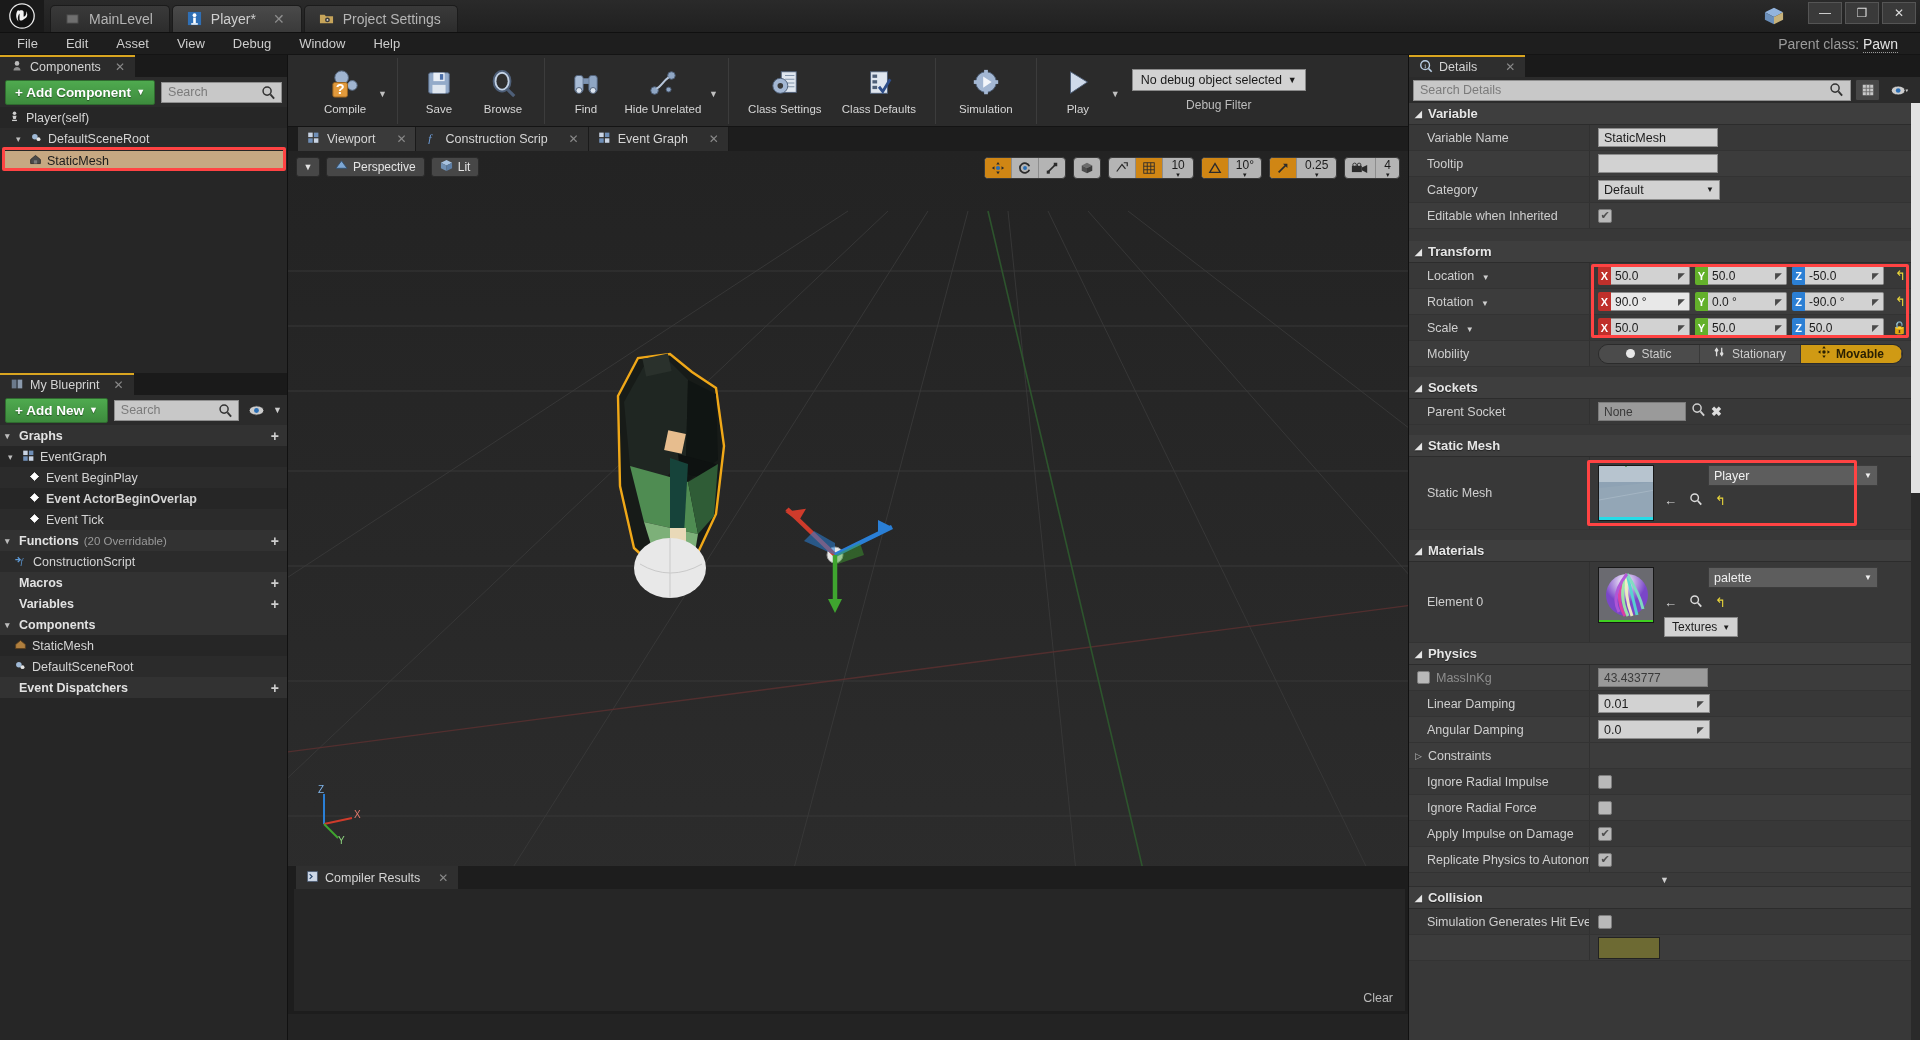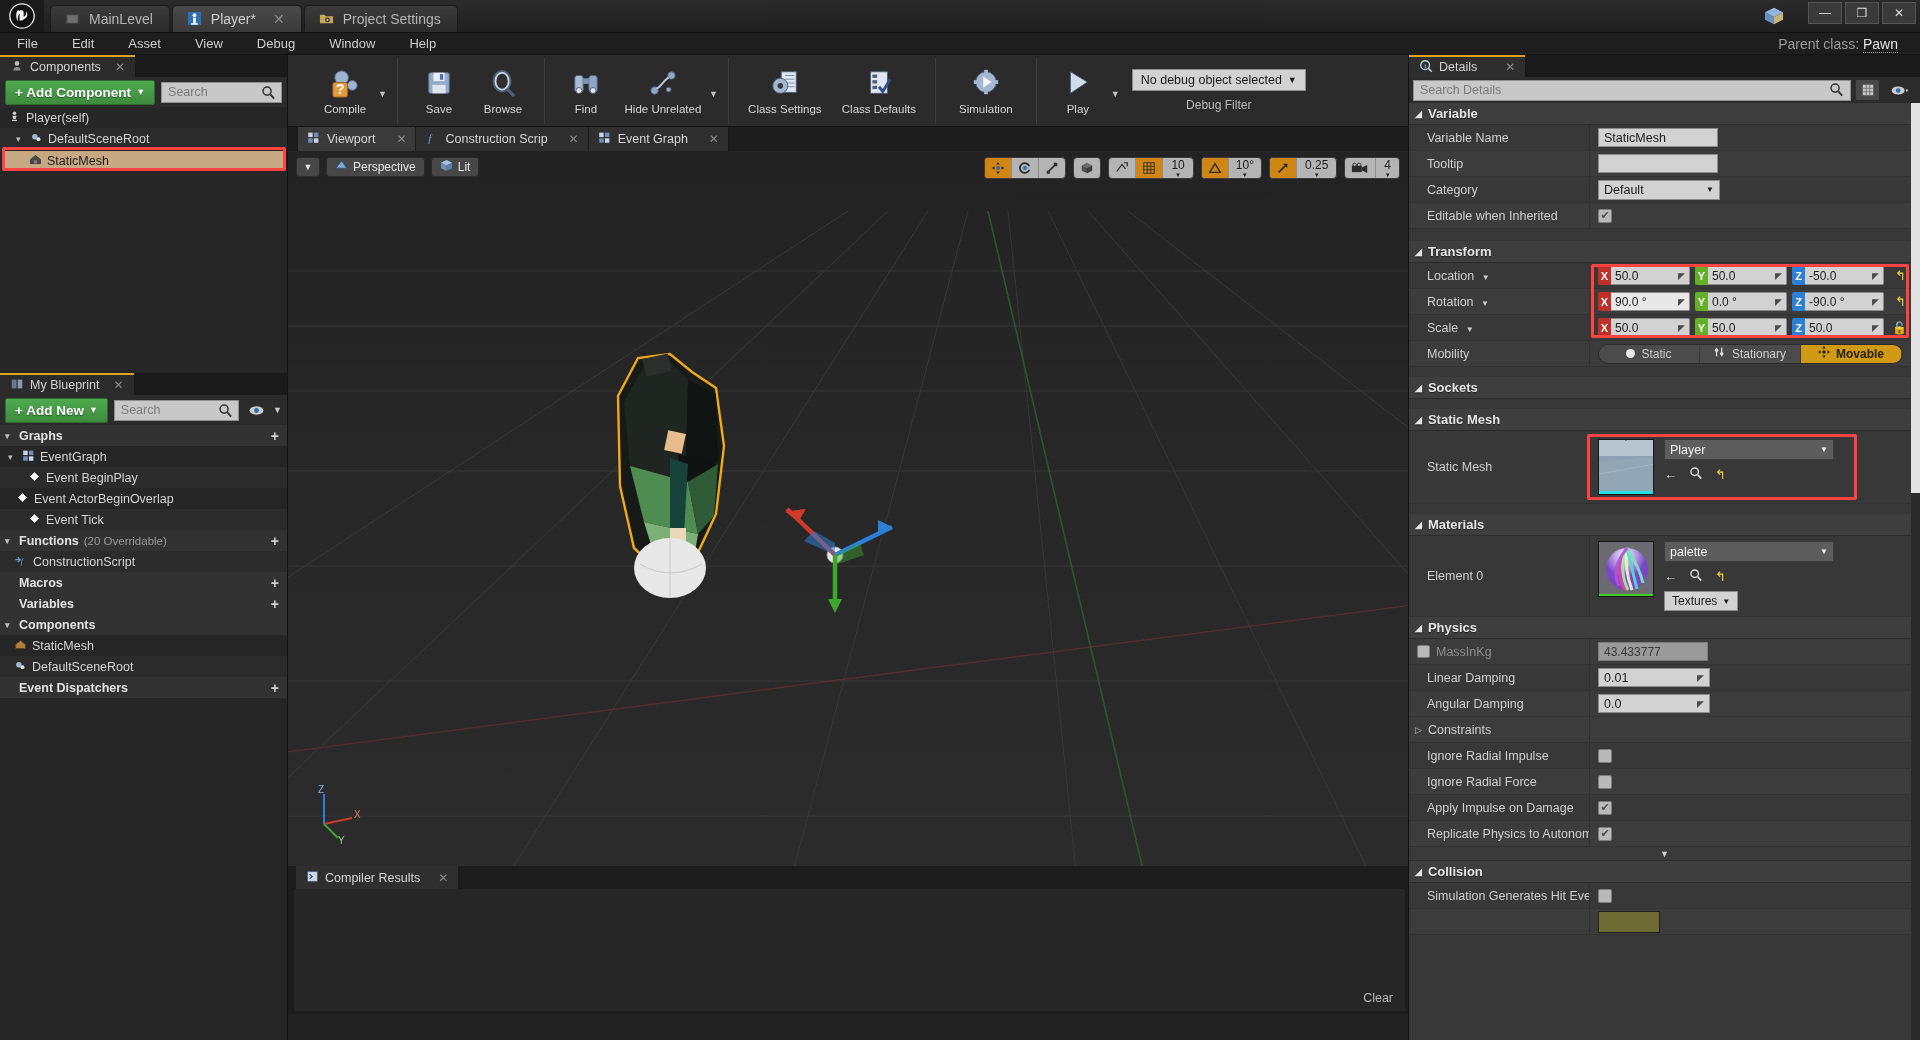--- a/index.html
+++ b/index.html
@@ -17,21 +17,21 @@
     border-radius:5px 5px 0 0; margin-right:2px; position:relative; }
   .tab.inactive{ background:linear-gradient(180deg,#3a3a3a,#2c2c2c); color:#b5b5b5;}
   .tab .tclose{ font-size:14px; color:#8d8d8d; margin-left:10px;}
   .tab .ticon{ width:17px; height:17px; display:inline-block;}
   .win-btns{ position:absolute; right:4px; top:2px; display:flex; gap:3px;}
   .win-btn{ width:34px; height:22px; background:#3a3a3a; border:1px solid #555; color:#dedede; font-size:12px;
     display:flex; align-items:center; justify-content:center; }
   .win-cube{ position:absolute; right:135px; top:6px; width:22px; height:20px;}
 
   
-  .menubar{ height:22px; background:#1e1e1e; display:flex; align-items:center; padding-left:6px; gap:12px;
+  .menubar{ height:22px; background:#1e1e1e; display:flex; align-items:center; padding-left:6px; gap:6px;
      border-bottom:1px solid #141414; position:relative;}
   .menuitem{ font-size:13px; color:#cdcdcd; padding:2px 11px; }
   .parentclass{ position:absolute; right:22px; font-size:14px; color:#9b9b9b;}
   .parentclass b{ color:#e4e4e4; font-weight:normal; border-bottom:1px dotted #9b9b9b;}
 
   
   .body{ flex:1; display:flex; background:#1b1b1b; }
 
   
   .leftcol{ width:288px; display:flex; flex-direction:column; background:#1f1f1f; border-right:1px solid #111;}
@@ -139,21 +139,21 @@
   .reset{ color:#e8d43a; font-size:13px; margin-left:6px;}
 
   .mobility{ display:flex; height:20px; border-radius:10px; overflow:hidden; width:305px; border:1px solid #2b2b2b;}
   .mob{ flex:1; display:flex; align-items:center; justify-content:center; gap:6px; font-size:12px;
      background:#4b4b4b; color:#cecece; border-right:1px solid #393939;}
   .mob.on{ background:#d09a14; color:#2a2003; font-weight:bold;}
 
   .assetthumb{ width:56px; height:56px; border:1px solid #171717; position:relative; overflow:hidden;}
   .assetblock{ display:flex; gap:10px; align-items:flex-start; padding:5px 0;}
   .assetcombo{ background:#5d5d5d; border:1px solid #3c3c3c; height:21px; width:170px; color:#f0f0f0;
-     font-size:12.5px; display:flex; align-items:center; justify-content:space-between; padding:0 5px;}
+     font-size:12.5px; display:flex; align-items:center; justify-content:space-between; padding:0 5px;margin-left:44px;}
   .assetrow2{ display:flex; gap:12px; align-items:center; margin-top:6px; color:#dcdcdc; font-size:13px;}
   .texbtn{ background:#d2d2d2; color:#1c1c1c; font-size:12px; border:1px solid #8a8a8a; padding:2px 7px;
      display:inline-flex; gap:5px; align-items:center; margin-top:6px;}
 
   .hl-red{ position:absolute; border:3px solid #ff4343; pointer-events:none; z-index:9; border-radius:2px;}
   .dscrollbar{ position:absolute; right:0; top:0; width:9px; height:100%; background:#2a2a2a;}
   .dscrollthumb{ position:absolute; right:0; top:0; width:9px; background:#e2e2e2;}
   .collapsearrow{ height:14px; background:#3a3a3a; display:flex; align-items:center; justify-content:center;
      font-size:9px; color:#cfcfcf; border-bottom:1px solid #2e2e2e;}
   .smallgray{ background:#9a9a9a; border:1px solid #7b7b7b; height:19px; width:110px; font-size:12px;
@@ -350,21 +350,21 @@
           <span>EventGraph</span>
         </div>
         <div class="trow alt" style="padding-left:28px;">
           <span>
             <svg viewBox="0 0 16 16" width="13" height="13">
                 <path d="M8 2 14 8 8 14 2 8z" fill="#fff" stroke="#1a1a1a" stroke-width="1.2"></path>
               </svg>
           </span>
           <span>Event BeginPlay</span>
         </div>
-        <div class="trow" style="padding-left:16px;">
+        <div class="trow" style="padding-left:28px;font-weight:bold;">
           <span>
             <svg viewBox="0 0 16 16" width="13" height="13">
                 <path d="M8 2 14 8 8 14 2 8z" fill="#fff" stroke="#1a1a1a" stroke-width="1.2"></path>
               </svg>
           </span>
           <span>Event ActorBeginOverlap</span>
         </div>
         <div class="trow alt" style="padding-left:28px;">
           <span>
             <svg viewBox="0 0 16 16" width="13" height="13">
@@ -1023,20 +1023,33 @@
               </div>
             </div>
           </div>
         </div>
         <div style="height:10px;background:#383838;"></div>
 
         <div class="sechdr">
           <span style="font-size:9px;">◢</span>
           <span>Sockets</span>
         </div>
+        <div class="prow">
+          <div class="plabel">Parent Socket</div>
+          <div class="pval">
+            <div class="smallgray" style="width:88px;">None</div>
+            <span>
+              <svg viewBox="0 0 16 16" width="15" height="15">
+                  <circle cx="6.5" cy="6.5" r="4.3" fill="none" stroke="#cfcfcf" stroke-width="1.6"></circle>
+              <line x1="10" y1="10" x2="14" y2="14.5" stroke="#cfcfcf" stroke-width="2"></line>
+                </svg>
+            </span>
+            <span style="color:#dcdcdc;font-size:13px;font-weight:bold;">✖</span>
+          </div>
+        </div>
         <div style="height:10px;background:#383838;"></div>
 
         <div class="sechdr">
           <span style="font-size:9px;">◢</span>
           <span>Static Mesh</span>
         </div>
         <div class="prow" style="position:relative;min-height:72px;">
           <div class="plabel">Static Mesh</div>
           <div class="pval" style="min-height:72px;">
             <div class="assetblock">

